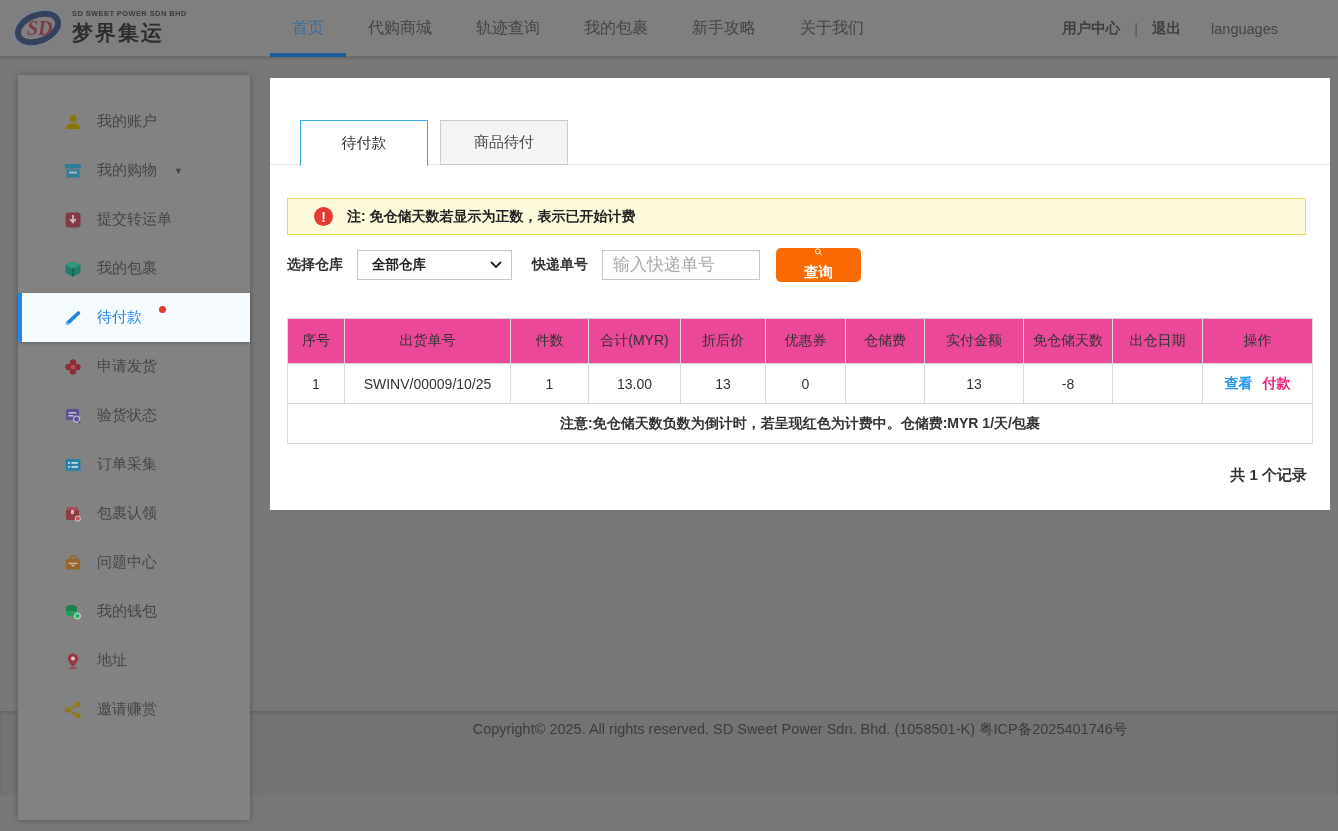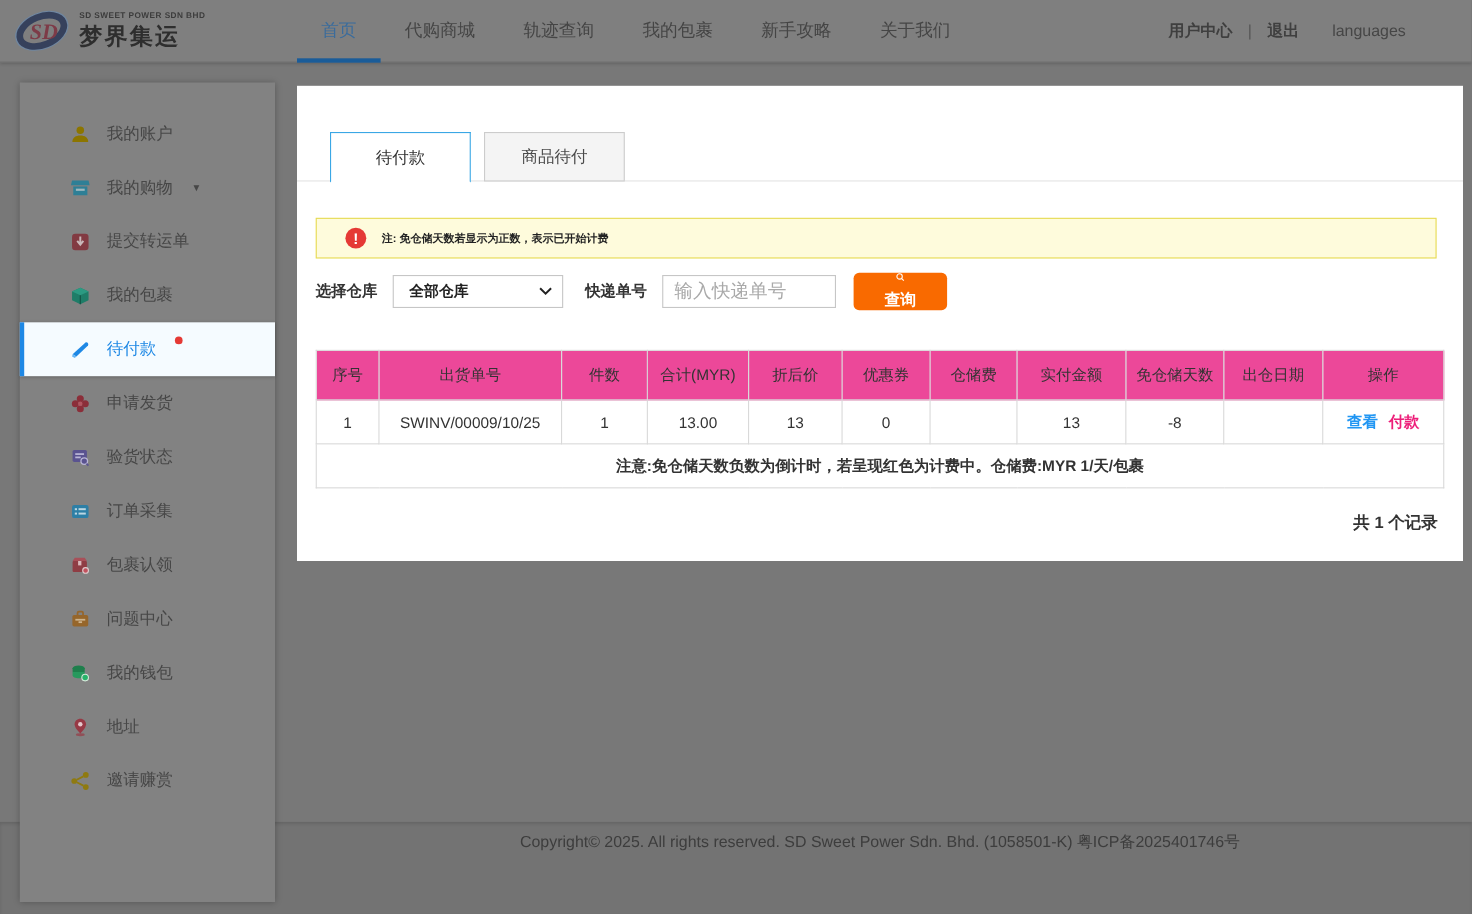--- a/index.html
+++ b/index.html
@@ -29,42 +29,42 @@
 
   
   .main-panel { position:absolute; left:270px; top:78px; width:1060px; height:432px; background:#ffffff; z-index:3; }
   .tabbar-line { position:absolute; left:0; top:86px; width:1060px; height:1px; background:#e3e3e3; }
   .tab { position:absolute; top:42px; width:128px; height:45px; display:flex; align-items:center; justify-content:center; font-size:15px; cursor:pointer; }
   .tab-active { left:30px; background:#fff; border:1px solid #3aa7e5; border-bottom:1px solid #fff; color:#333; z-index:2; height:46px; }
   .tab-inactive { left:170px; background:#f4f4f4; border:1px solid #cccccc; color:#4a4a4a; }
 
   .notice { position:absolute; left:17px; top:120px; width:1019px; height:37px; background:#fefbdc; border:1px solid #e6db55; display:flex; align-items:center; gap:14px; padding-left:26px; }
   .notice-icon { width:19px; height:19px; border-radius:50%; background:#e53935; color:#fff; font-weight:bold; font-size:14px; display:flex; align-items:center; justify-content:center; }
-  .notice-text { font-size:10px; font-weight:bold; color:#222; }
+  .notice-text { font-size:14px; font-weight:bold; color:#222; }
 
   .filters { position:absolute; left:17px; top:170px; height:34px; display:flex; align-items:center; }
   .filter-label { font-size:14px; font-weight:bold; color:#333; }
   .select-box { margin-left:14px; width:155px; height:30px; border:1px solid #c6c6c6; background:#fff; display:flex; align-items:center; justify-content:space-between; padding:0 9px 0 14px; font-size:13.5px; font-weight:bold; color:#222; cursor:pointer; }
   .text-input { margin-left:14px; width:158px; height:30px; border:1px solid #c6c6c6; background:#fff; font-size:17px; padding:0 10px; color:#333; font-family:"Liberation Sans","DejaVu Sans",sans-serif; }
   .text-input::placeholder { color:#a9a9a9; }
   .lbl2 { margin-left:20px; }
   .search-btn { margin-left:16px; width:85px; height:34px; background:#f96a00; border:none; border-radius:5px; color:#fff; font-size:14.5px; font-weight:bold; display:flex; align-items:center; justify-content:center; gap:7px; cursor:pointer; font-family:inherit;flex-direction:column; }
 
   table.data { position:absolute; left:17px; top:240px; border-collapse:collapse; table-layout:fixed; }
   table.data th, table.data td { border:1px solid #d9d9d9; text-align:center; font-size:14px; color:#333; }
   table.data th { height:45px; font-weight:normal; background:#ec4899; }
   table.data td { height:40px; }
   td.note-cell { color:#fe0000; font-weight:bold; height:38px; font-size:14px; }
   .link-view { color:#2196f3; font-weight:bold; text-decoration:none; cursor:pointer; }
   .link-pay { color:#ed1e79; font-weight:bold; text-decoration:none; cursor:pointer; margin-left:6px; }
 
   .record-count { position:absolute; right:23px; top:388px; font-size:15px; color:#333; font-weight:bold; }
 
   
-  .footer { position:absolute; left:0; top:747px; width:1338px; height:84px; background:#737373; box-shadow:inset 0 2px 3px rgba(0,0,0,.12); z-index:1; }
+  .footer { position:absolute; left:0; top:711px; width:1338px; height:84px; background:#737373; box-shadow:inset 0 2px 3px rgba(0,0,0,.12); z-index:1; }
   .footer-text { position:absolute; left:270px; width:1060px; top:9px; text-align:center; font-size:14.5px; color:#3d3d3d; }
 </style>
 </head>
 <body>
 
 <div class="header">
   <div class="brand">
     <svg width="52" height="48" viewBox="0 0 52 48">
       <g transform="rotate(-22 26 24)">
         <ellipse cx="26" cy="24" rx="24" ry="15.5" fill="none" stroke="#6f86a0" stroke-width="2.5"></ellipse>

